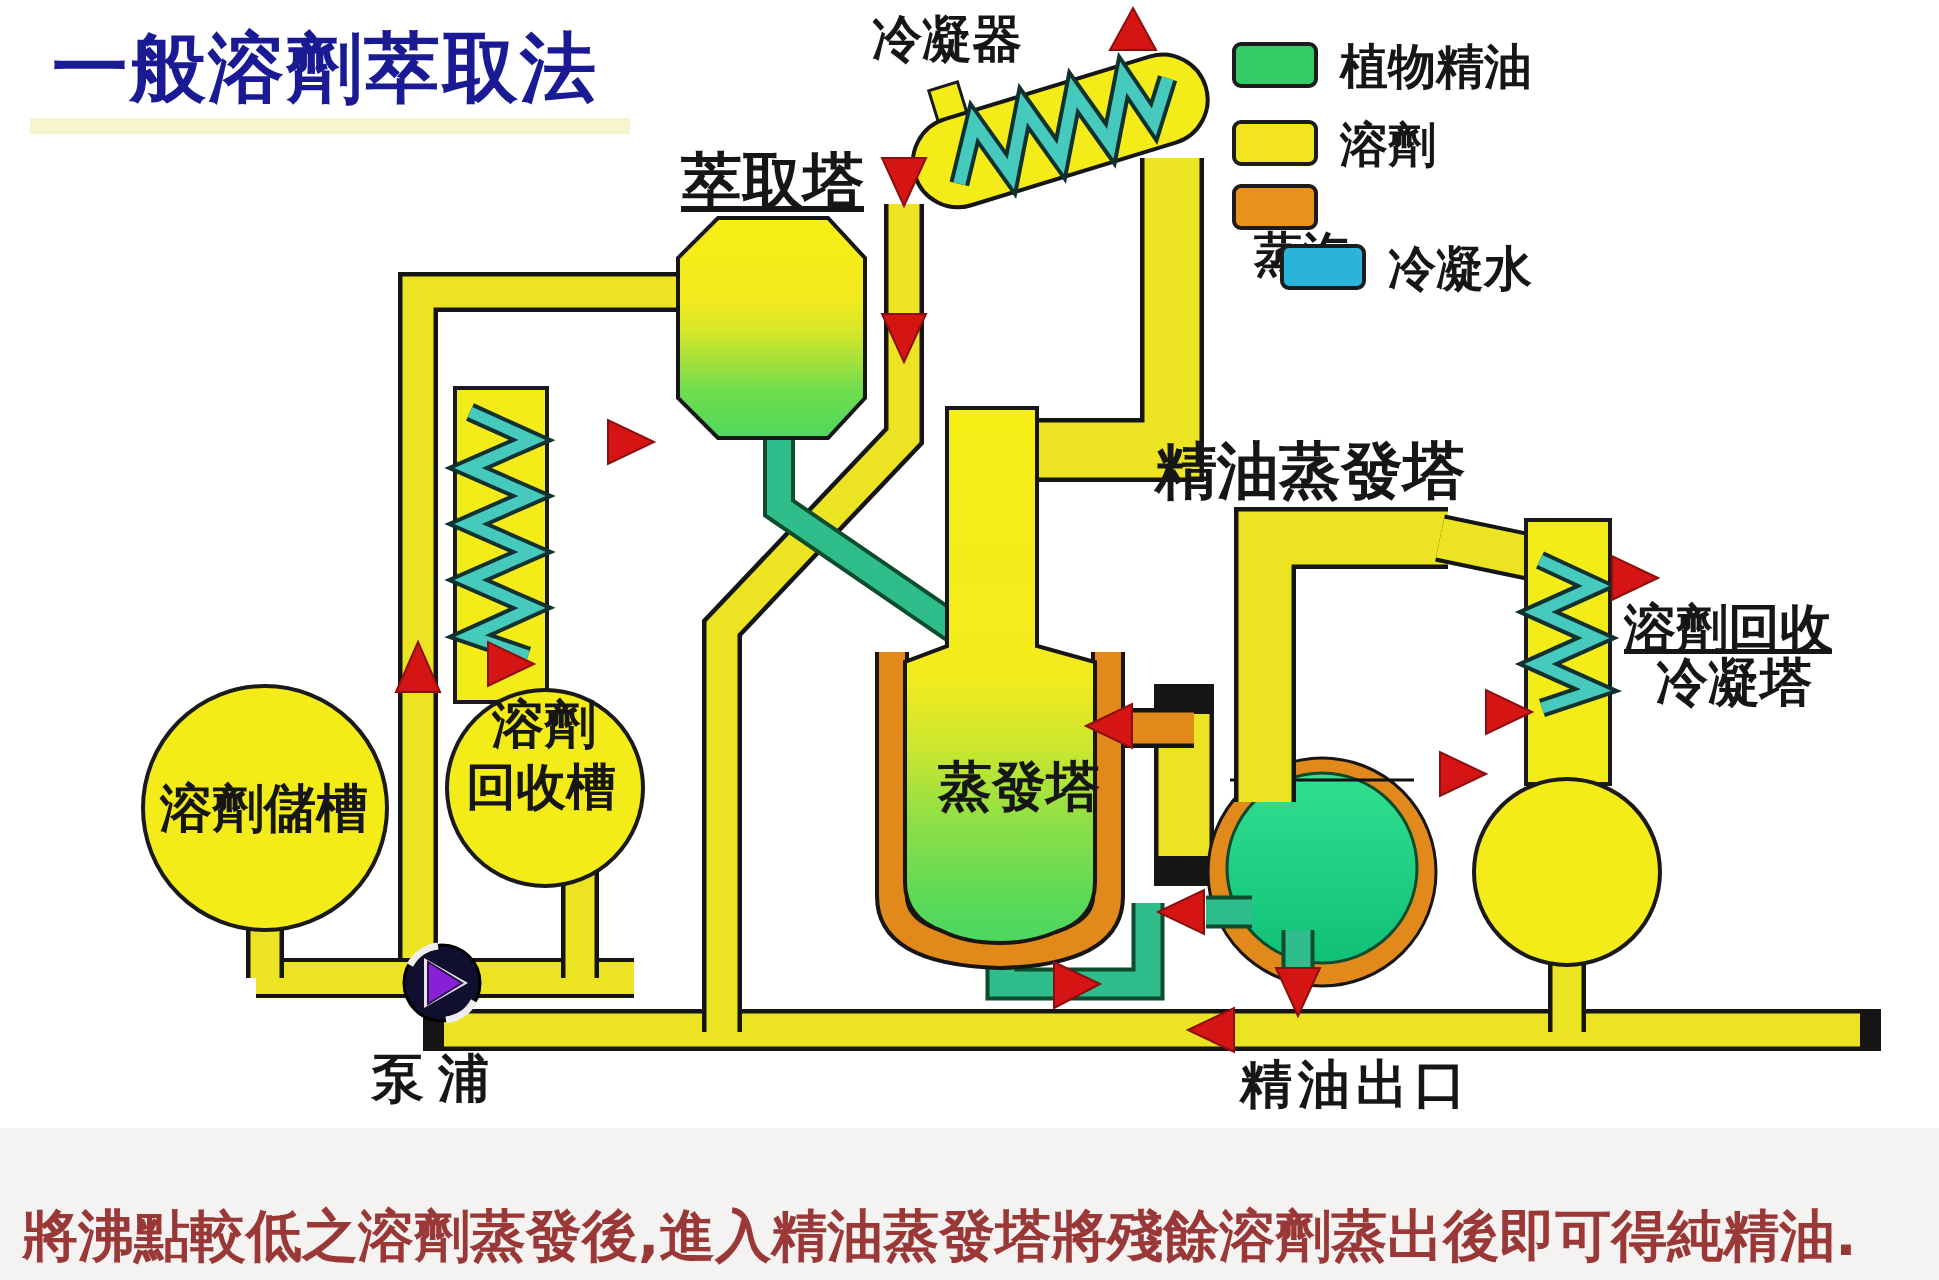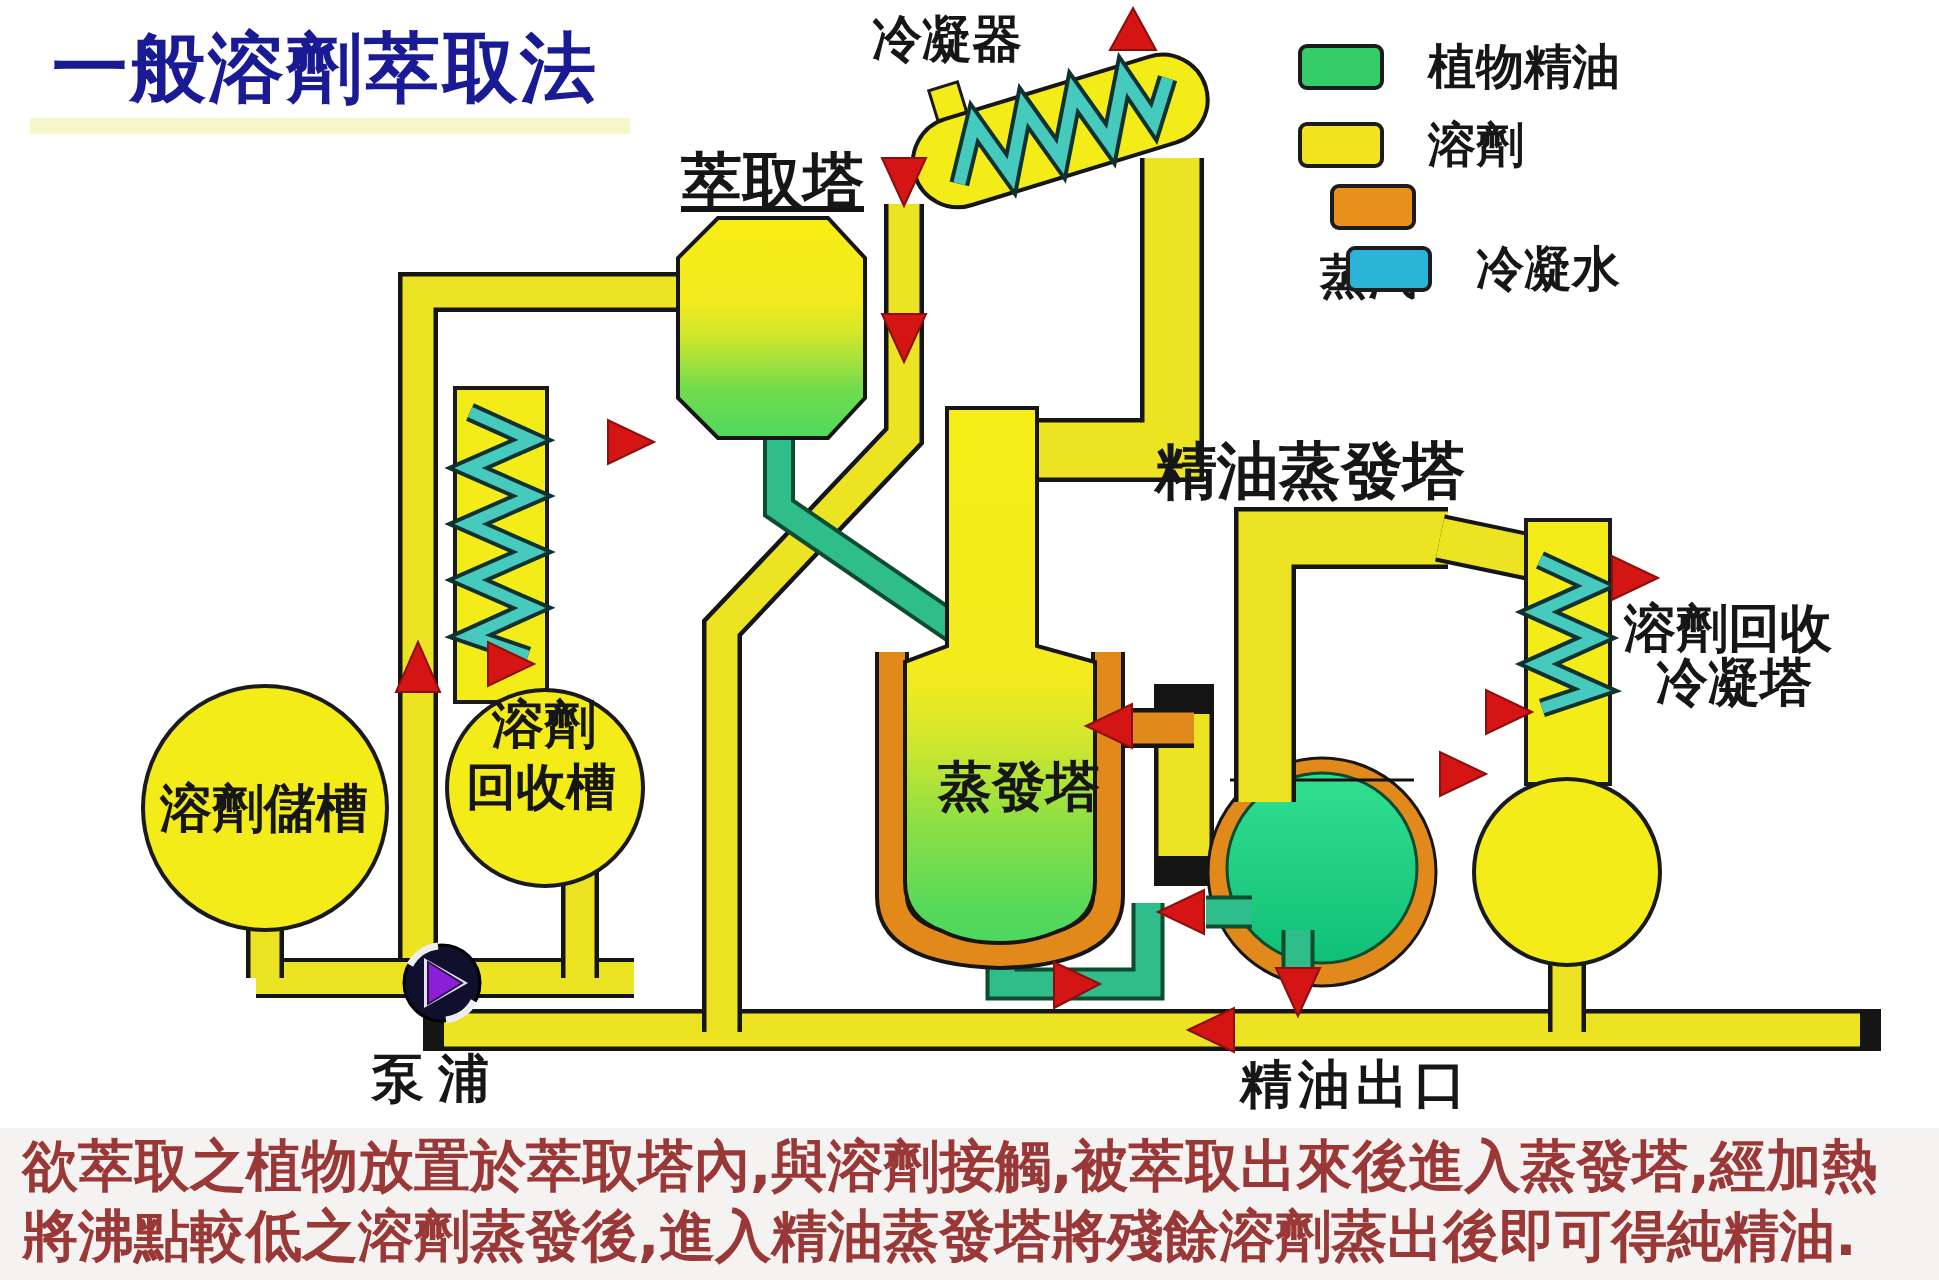--- a/index.html
+++ b/index.html
@@ -7,32 +7,32 @@
     position:relative;width:1939px;height:1280px;overflow:hidden;
     background:#ffffff;
     font-family:"DejaVu Sans",sans-serif;
   }
   #diagram-svg{position:absolute;left:0;top:0;}
   .lbl{position:absolute;white-space:nowrap;line-height:1;font-weight:bold;color:#161616;}
   #title{left:52px;top:30px;font-size:76px;letter-spacing:2px;}
   #lbl-condenser{left:872px;top:14px;font-size:50px;}
   #lbl-extraction{left:681px;top:150px;font-size:61px;text-decoration:underline;}
   #lbl-oilevap{left:1155px;top:440px;font-size:62px;}
-  #lbl-reccon1{left:1624px;top:602px;font-size:52px;}
+  #lbl-reccon1{left:1624px;top:602px;font-size:52px;text-decoration:underline;}
   #lbl-reccon2{left:1656px;top:656px;font-size:52px;}
   #lbl-evap{left:938px;top:760px;font-size:54px;}
   #lbl-storage{left:160px;top:782px;font-size:52px;}
   #lbl-recovery1{left:492px;top:698px;font-size:52px;}
   #lbl-recovery2{left:466px;top:762px;font-size:50px;}
   #lbl-pump{left:372px;top:1052px;font-size:52px;letter-spacing:14px;}
   #lbl-oiloutlet{left:1240px;top:1058px;font-size:52px;letter-spacing:6px;}
   .desc{position:absolute;left:22px;font-size:56px;font-weight:bold;letter-spacing:0;}
   #desc1{top:1138px;}
   #desc2{top:1208px;}
-  .legend-row{position:absolute;left:1298px;display:flex;align-items:flex-end;gap:22px;}
+  .legend-row{position:absolute;left:1232px;display:flex;align-items:flex-start;}
   .legend-swatch{width:86px;height:46px;border:4px solid #1c1c1c;border-radius:9px;box-sizing:border-box;}
   .legend-text{margin-left:22px;font-size:48px;font-weight:bold;color:#161616;line-height:1;white-space:nowrap;}
   #lg0{top:42px;} #lg1{top:120px;} #lg2{top:184px;flex-direction:column;} #lg3{top:244px;padding-left:48px;}
   #title-underline{position:absolute;left:30px;top:118px;width:600px;height:16px;background:#f6f3c2;opacity:.85;}
   #bottom-strip{position:absolute;left:0;top:1128px;width:1939px;height:152px;background:#f4f3f1;}
 </style>
 </head>
 <body>
 
 <div id="stage">
@@ -205,16 +205,15 @@
   </div>
   <div class="legend-row" id="lg2">
     <div class="legend-swatch" style="background-color: rgb(232, 146, 28);"></div>
     <div class="legend-text">蒸汽</div>
   </div>
   <div class="legend-row" id="lg3">
     <div class="legend-swatch" style="background-color: rgb(42, 180, 216);"></div>
     <div class="legend-text">冷凝水</div>
   </div>
 
-  <div class="lbl desc" id="desc1" style="color: rgb(154, 56, 56);">欲萃取之植物放置於萃取塔內,與溶劑接觸,被萃取出來後進入蒸發塔,經加熱</div>
   <div class="lbl desc" id="desc2" style="color: rgb(154, 56, 56);">將沸點較低之溶劑蒸發後,進入精油蒸發塔將殘餘溶劑蒸出後即可得純精油.</div>
 
 </div>
 
 </body></html>

